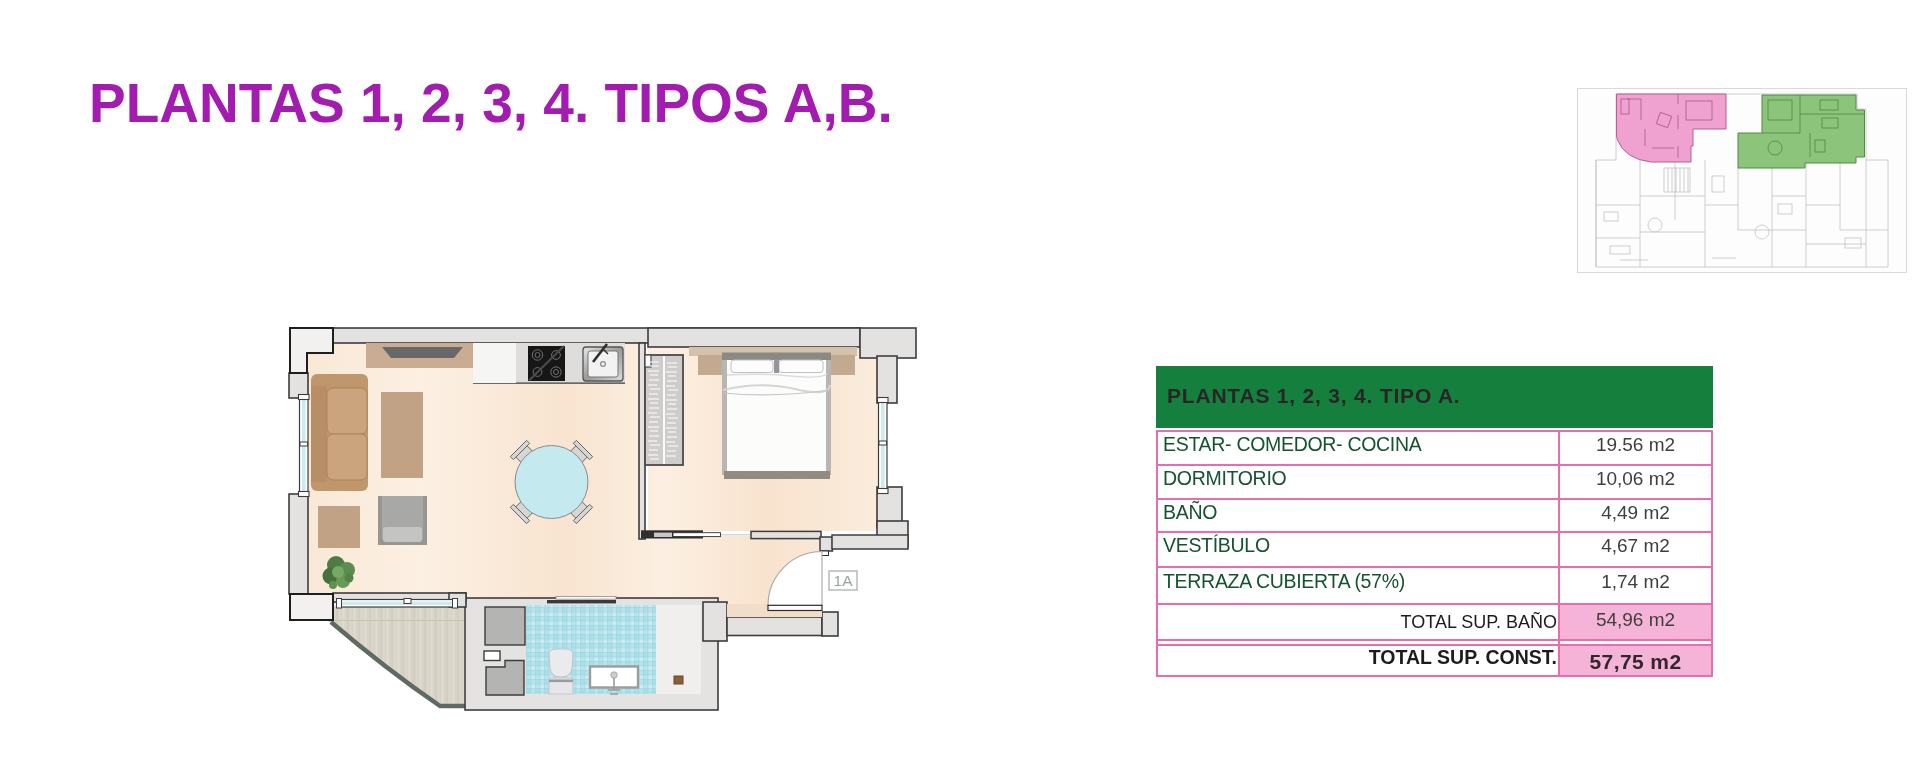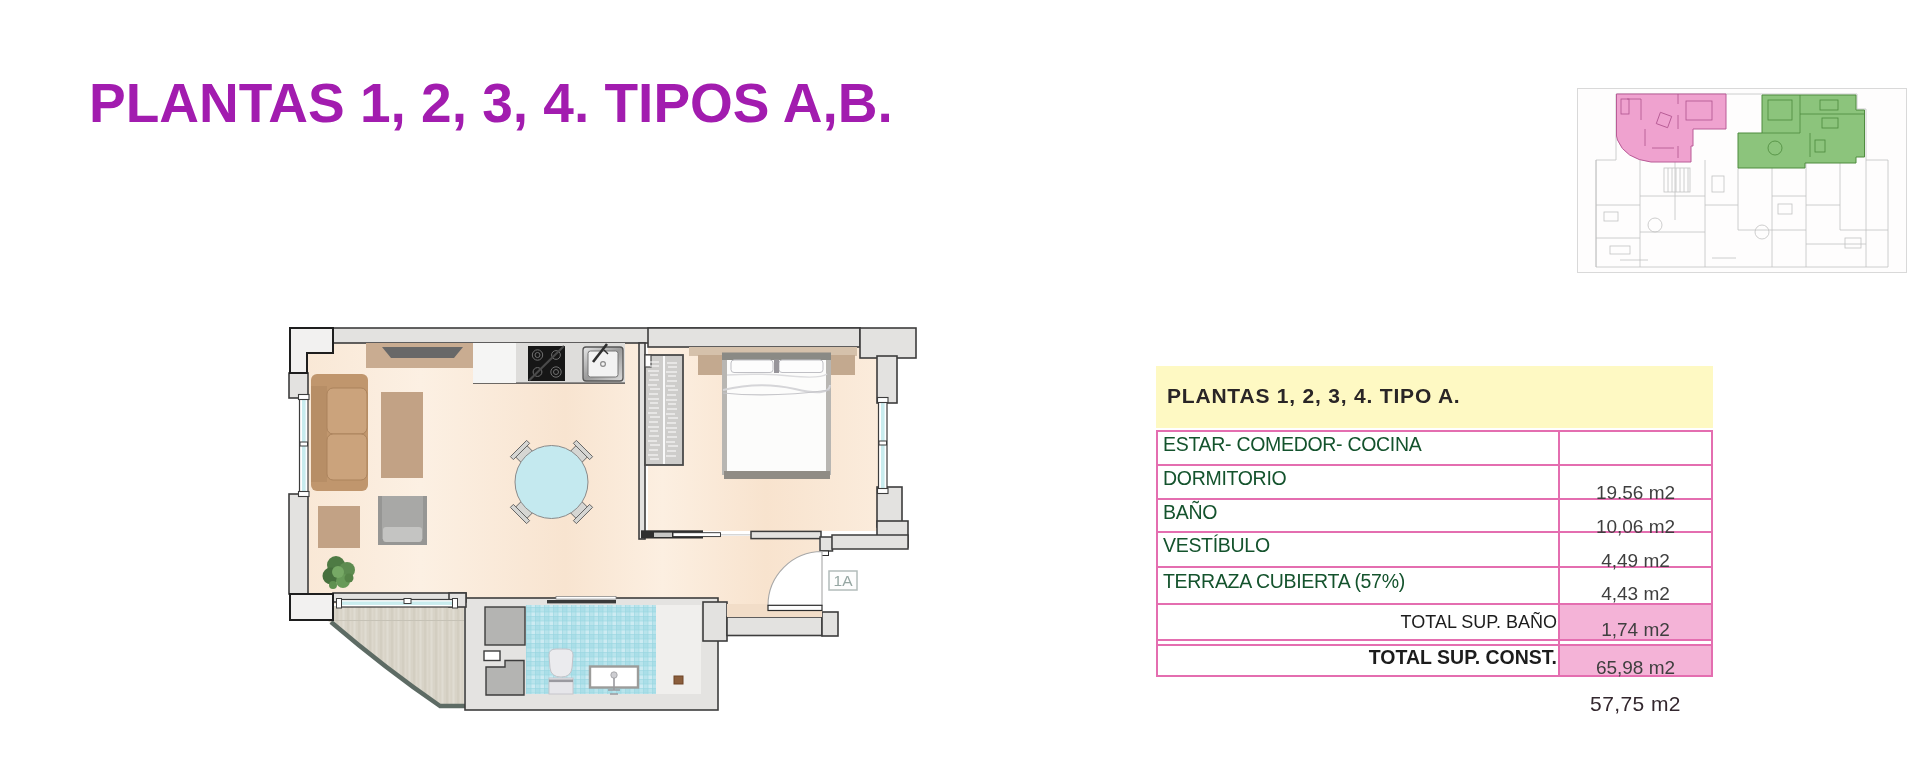--- a/index.html
+++ b/index.html
@@ -3,28 +3,28 @@
 <meta charset="utf-8">
 <style>
   html,body{margin:0;padding:0;background:#ffffff;width:1920px;height:783px;overflow:hidden;}
   *{box-sizing:border-box;}
   body{font-family:"Liberation Sans", sans-serif;position:relative;}
   #title{position:absolute;left:89px;top:71px;font-size:55px;font-weight:bold;color:#a21caf;letter-spacing:0px;white-space:nowrap;}
   #miniplan{position:absolute;left:1570px;top:80px;}
   #plan{position:absolute;left:280px;top:320px;}
   
   #tbl{position:absolute;left:1156px;top:366px;width:557px;height:311px;}
-  #tbl .hdr{position:absolute;left:0;top:0;width:557px;height:62px;background:#fef9c3;}
+  #tbl .hdr{position:absolute;left:0;top:0;width:557px;height:62px;background:#15803d;}
   #tbl .hdr span{position:absolute;left:11px;top:18px;font-size:21px;font-weight:bold;color:#292526;letter-spacing:0.8px;}
   #tbl .body{position:absolute;left:0;top:64px;width:557px;height:247px;background:#ffffff;border:2px solid #e46eb0;}
   .hline{position:absolute;left:0;width:557px;height:2px;background:#e46eb0;}
   .vline{position:absolute;left:402px;top:64px;width:2px;height:247px;background:#e46eb0;}
   .pinkcell{position:absolute;left:404px;width:151px;background:#f4b3d7;}
   .lbl{position:absolute;left:7px;font-size:19.5px;letter-spacing:-0.3px;color:#14532d;white-space:nowrap;}
-  .val{position:absolute;left:402px;width:155px;text-align:center;font-size:19px;color:#3f3f3f;white-space:nowrap;margin-top:48px;}
+  .val{position:absolute;left:402px;width:155px;text-align:center;font-size:19px;color:#3f3f3f;white-space:nowrap;}
   .rlbl{position:absolute;right:156px;font-size:18px;color:#1c1c1c;white-space:nowrap;text-align:right;}
 </style>
 </head>
 <body>
 <div id="title">PLANTAS 1, 2, 3, 4. TIPOS A,B.</div>
 
 <svg id="miniplan" width="345" height="200" viewBox="1570 80 345 200">
 <rect x="1577.5" y="88.5" width="329" height="184" fill="#fefdfd" stroke="#d9d9d9" stroke-width="1"></rect>
 
 <g fill="none" stroke="#c2c2c2" stroke-width="0.8">
@@ -298,17 +298,17 @@
   <span class="lbl" style="top:67px">ESTAR- COMEDOR- COCINA</span>
   <span class="lbl" style="top:101px">DORMITORIO</span>
   <span class="lbl" style="top:134.5px">BAÑO</span>
   <span class="lbl" style="top:168px">VESTÍBULO</span>
   <span class="lbl" style="top:204px">TERRAZA CUBIERTA (57%)</span>
   <span class="rlbl" style="top:246px">TOTAL SUP. BAÑO</span>
   <span class="rlbl" style="top:280px;font-weight:bold;font-size:19.5px">TOTAL SUP. CONST.</span>
   <span class="val" style="top:68px">19.56 m2</span>
   <span class="val" style="top:102px">10,06 m2</span>
   <span class="val" style="top:135.5px">4,49 m2</span>
-  <span class="val" style="top:169px">4,43 m2</span>
+  <span class="val" style="top:169px">4,67 m2</span>
   <span class="val" style="top:205px">1,74 m2</span>
-  <span class="val" style="top:243px">65,98 m2</span>
-  <span class="val" style="top:278px;font-weight:normal;font-size:21px;letter-spacing:0.4px;color:#33272e">57,75 m2</span>
+  <span class="val" style="top:243px">54,96 m2</span>
+  <span class="val" style="top:284px;font-weight:bold;font-size:21px;letter-spacing:0.4px;color:#33272e">57,75 m2</span>
 </div>
 
 </body></html>

